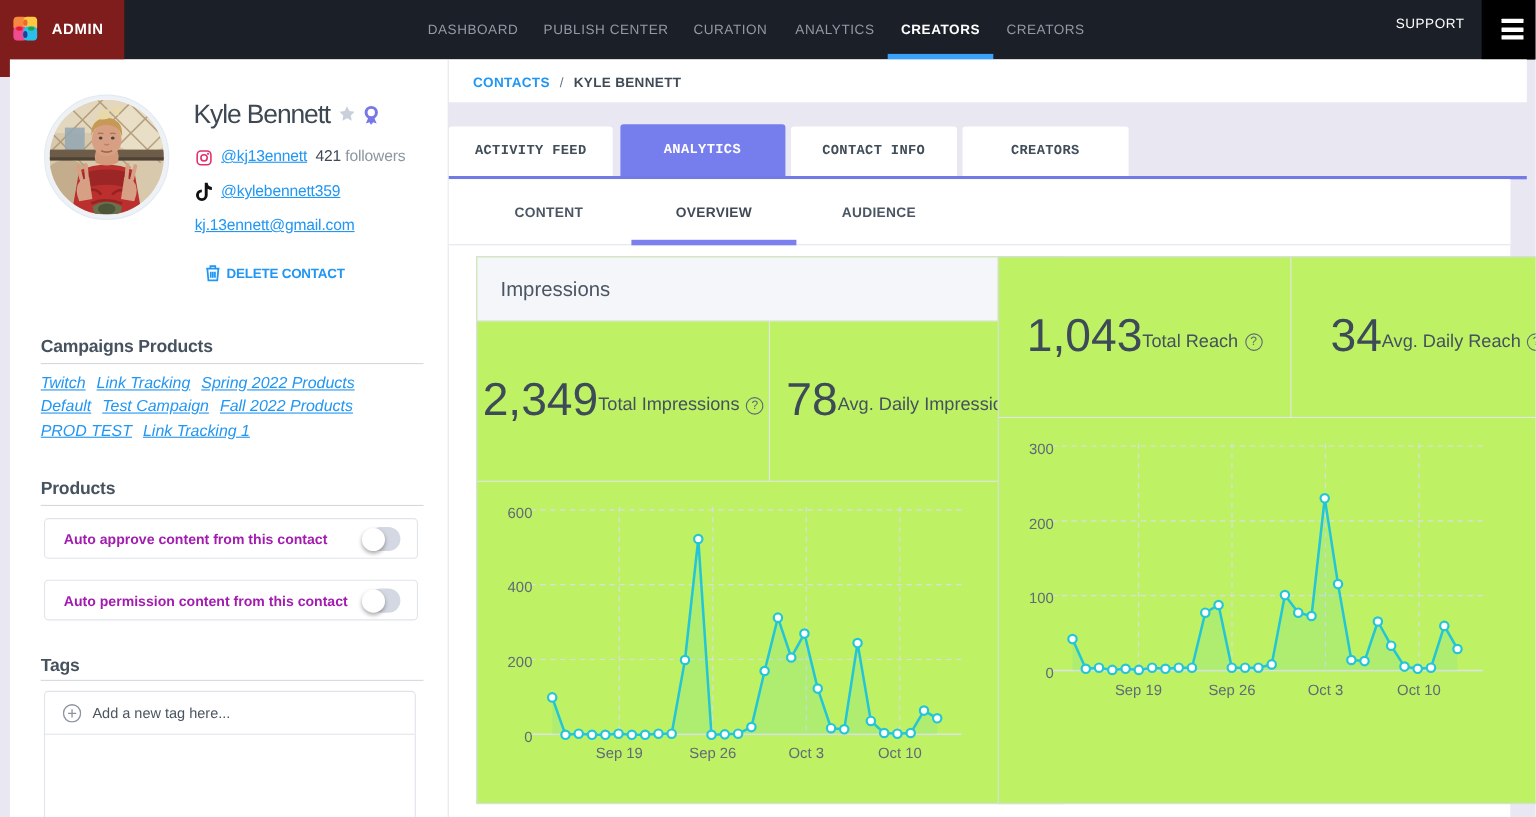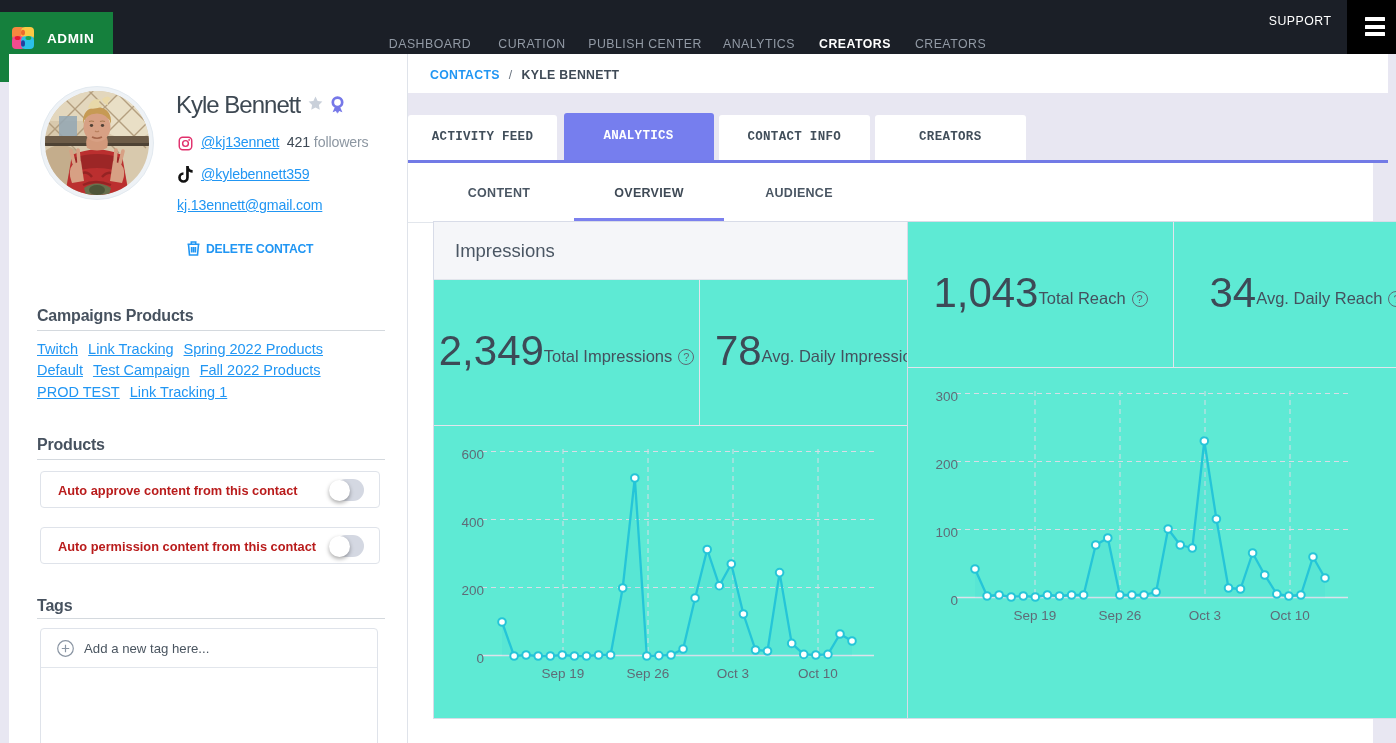--- a/index.html
+++ b/index.html
@@ -2,68 +2,68 @@
 <html><head>
 <meta charset="utf-8">
 <style>
 * { margin:0; padding:0; box-sizing:border-box; }
 html,body { width:1396px; height:743px; overflow:hidden; }
 body { font-family:"Liberation Sans", sans-serif; background:#e8e7f2; position:relative; }
 .abs { position:absolute; }
 
 
 #header { position:absolute; left:0; top:0; width:1396px; height:54px; background:#1b1f27; }
-#logobox { position:absolute; left:0; top:12px; width:113px; height:70px; background:#15803d; }
+#logobox { position:absolute; left:0; top:0; width:113px; height:70px; background:#7f1d1d; }
 #logobox svg { position:absolute; left:12px; top:15px; }
 #logobox .admin { position:absolute; left:47px; top:19px; color:#fff; font-size:13.5px; font-weight:700; letter-spacing:0.6px; }
-.nav { position:absolute; top:0; height:71px; display:flex; align-items:flex-end; }
+.nav { position:absolute; top:0; height:71px; display:flex; align-items:flex-start; }
 .nav a { color:#929aa5; font-size:12.3px; letter-spacing:0.5px; text-decoration:none; display:flex; align-items:center; justify-content:center; height:54px; position:relative; }
 .nav a.on { color:#fff; font-weight:700; }
 .nav a.on .bar { position:absolute; bottom:0; left:50%; transform:translateX(-50%); width:96px; height:5px; background:#38a3f8; }
 #support { position:absolute; right:64.5px; top:0; height:42px; display:flex; align-items:center; color:#fff; font-size:12.3px; letter-spacing:0.5px; font-weight:400; }
 #burgerbox { position:absolute; right:0; top:0; width:49px; height:54px; background:#000; }
 #burgerbox i { position:absolute; left:18px; width:20px; height:4px; background:#fff; border-radius:0.5px; }
 
 
 #sidebar { position:absolute; left:9px; top:54px; width:399px; height:689px; background:#fff; border-right:1px solid #dfe3ea; overflow:hidden; }
 #avatar-ring { position:absolute; left:31px; top:32px; width:114px; height:114px; border-radius:50%; background:#eef2f6; border:1px solid #e3eaf0; }
 #avatar { position:absolute; left:4px; top:4px; width:104px; height:104px; border-radius:50%; overflow:hidden; }
 h1.name { position:absolute; left:167px; top:37px; font-size:24px; font-weight:500; color:#3d4852; letter-spacing:-1px; }
 .srow { position:absolute; color:#3f4a56; font-size:14.2px; letter-spacing:-0.15px; }
 .srow a, a.blue { color:#2196f3; }
 .followers { color:#8d97a2; }
 .n421 { color:#3f4a56; }
 #delete { position:absolute; left:178px; top:187px; color:#2196f3; font-weight:700; font-size:12.2px; letter-spacing:-0.2px; display:flex; align-items:center; gap:6px; }
 .sechead { position:absolute; left:28px; font-size:16px; font-weight:700; color:#47525f; letter-spacing:-0.2px; }
 .shr { position:absolute; left:28px; width:348px; height:0; border-top:1px solid #d4d9de; }
-.camp { position:absolute; left:28px; width:332px; font-size:14.5px; line-height:21.4px; }
+.camp { position:absolute; left:28px; width:332px; font-size:14.5px; line-height:21.4px;font-style:italic; }
 .camp a { color:#2196f3; text-decoration:underline; margin-right:10px; white-space:nowrap; }
 .actcard { position:absolute; left:31px; width:340px; height:37px; border:1px solid #dfe3ea; border-radius:4px; background:#fff; }
-.actcard .lbl { position:absolute; left:17px; top:50%; transform:translateY(-50%); font-size:12.8px; font-weight:600; color:#b91c1c; }
+.actcard .lbl { position:absolute; left:17px; top:50%; transform:translateY(-50%); font-size:12.8px; font-weight:600; color:#a21caf; }
 .toggle { position:absolute; right:15px; top:7px; width:29px; height:22px; background:#d4d8e2; border-radius:11px; }
 .toggle .knob { position:absolute; left:-6px; top:0.5px; width:21px; height:21px; border-radius:50%; background:#fff; box-shadow:0 2px 4px rgba(0,0,0,0.35); }
 #tagbox { position:absolute; left:31px; top:574px; width:338px; height:130px; border:1px solid #dfe3ea; border-radius:4px; background:#fff; }
 #tagbox .row1 { height:39px; border-bottom:1px solid #e2e6ec; display:flex; align-items:center; padding-left:16px; gap:10px; }
 #tagbox .ph { color:#4a5560; font-size:13.2px; }
 
 
 #crumbbar { position:absolute; left:408px; top:54px; width:980px; height:39px; background:#fff; }
 #crumbbar .in { position:absolute; left:22px; top:14px; font-size:12.3px; font-weight:700; letter-spacing:0.3px; color:#3f4a56; }
 #crumbbar .in a { color:#2196f3; text-decoration:none; }
 #crumbbar .sl { color:#6a7480; font-weight:400; padding:0 9px; }
 .tab { position:absolute; top:114.5px; height:45px; background:#fff; border-radius:3px 3px 0 0; display:flex; align-items:center; justify-content:center; font-size:12.5px; font-weight:700; letter-spacing:0.3px; color:#414e5a;font-family:Liberation Mono, monospace; }
 .tab.on { top:112.5px; height:47px; background:#767eee; color:#fff; }
 #purpleline { position:absolute; left:408px; top:159.5px; width:980px; height:3.5px; background:#727ae6; }
 #mainpanel { position:absolute; left:408px; top:163px; width:965px; height:580px; background:#fff; }
 #subtabs { position:absolute; left:408px; top:163px; width:965px; height:60px; background:#fff; border-bottom:1px solid #e2e6ec; }
 .stab { position:absolute; top:0; width:150px; height:60px; display:flex; align-items:center; justify-content:center; font-size:12.5px; font-weight:700; letter-spacing:0.3px; color:#4a5663; }
 #stabline { position:absolute; left:574px; top:218px; width:150px; height:4.5px; background:#7b80ee; }
 
 
-.card { position:absolute; top:221px; width:534px; height:498px; background:#5eead4; border:1px solid #d8dce8; }
+.card { position:absolute; top:233px; width:534px; height:498px; background:#bef264; border:1px solid #d8dce8; }
 .card .hd { height:58px; background:#f5f6f9; border-bottom:1px solid #e2e5ec; display:flex; align-items:center; padding-left:21px; font-size:18.5px; color:#4a5663; }
 .card .stats { height:146px; border-bottom:1px solid #e2e5ec; display:flex; }
 .card .cell { width:50%; display:flex; flex-direction:row; align-items:center; justify-content:center; padding-bottom:4px; }
 .card .cell.l { border-right:1px solid #e2e5ec; }
 .card .num { font-size:42px; font-weight:400; color:#3d4a57; letter-spacing:0px; }
 .card .clbl { margin-top:12px; font-size:16.5px; color:#44515e; display:flex; align-items:center; gap:6px; }
 .qm { width:16px; height:16px; border:1.4px solid #5d6974; border-radius:50%; display:inline-flex; align-items:center; justify-content:center; font-size:11px; color:#5d6974; font-weight:400; }
 </style>
 </head>
 <body>
@@ -77,22 +77,22 @@
       <rect x="9.2" y="9.2" width="12.8" height="12.8" rx="4" fill="#2bc0e8"></rect>
       <ellipse cx="11" cy="5.6" rx="2" ry="2.9" fill="#ec6a2e"></ellipse>
       <ellipse cx="5.6" cy="11" rx="2.9" ry="2" fill="#e8192f"></ellipse>
       <ellipse cx="16.4" cy="11" rx="2.9" ry="2" fill="#1ea553"></ellipse>
       <ellipse cx="11" cy="16.4" rx="2" ry="3.2" fill="#20409f"></ellipse>
     </svg>
     <span class="admin">ADMIN</span>
   </div>
   <div class="nav" style="left:375px;">
     <a style="width:110px;">DASHBOARD</a>
+    <a style="width:132px;">PUBLISH CENTER</a>
     <a style="width:94px;">CURATION</a>
-    <a style="width:132px;">PUBLISH CENTER</a>
     <a style="width:96px;">ANALYTICS</a>
     <a class="on" style="width:96px;">CREATORS<span class="bar"></span></a>
     <a style="width:95px;">CREATORS</a>
   </div>
   <div id="support">SUPPORT</div>
   <div id="burgerbox">
       <i style="top:17px;"></i>
       <i style="top:24.5px;"></i>
       <i style="top:32px;"></i>
     </div>

